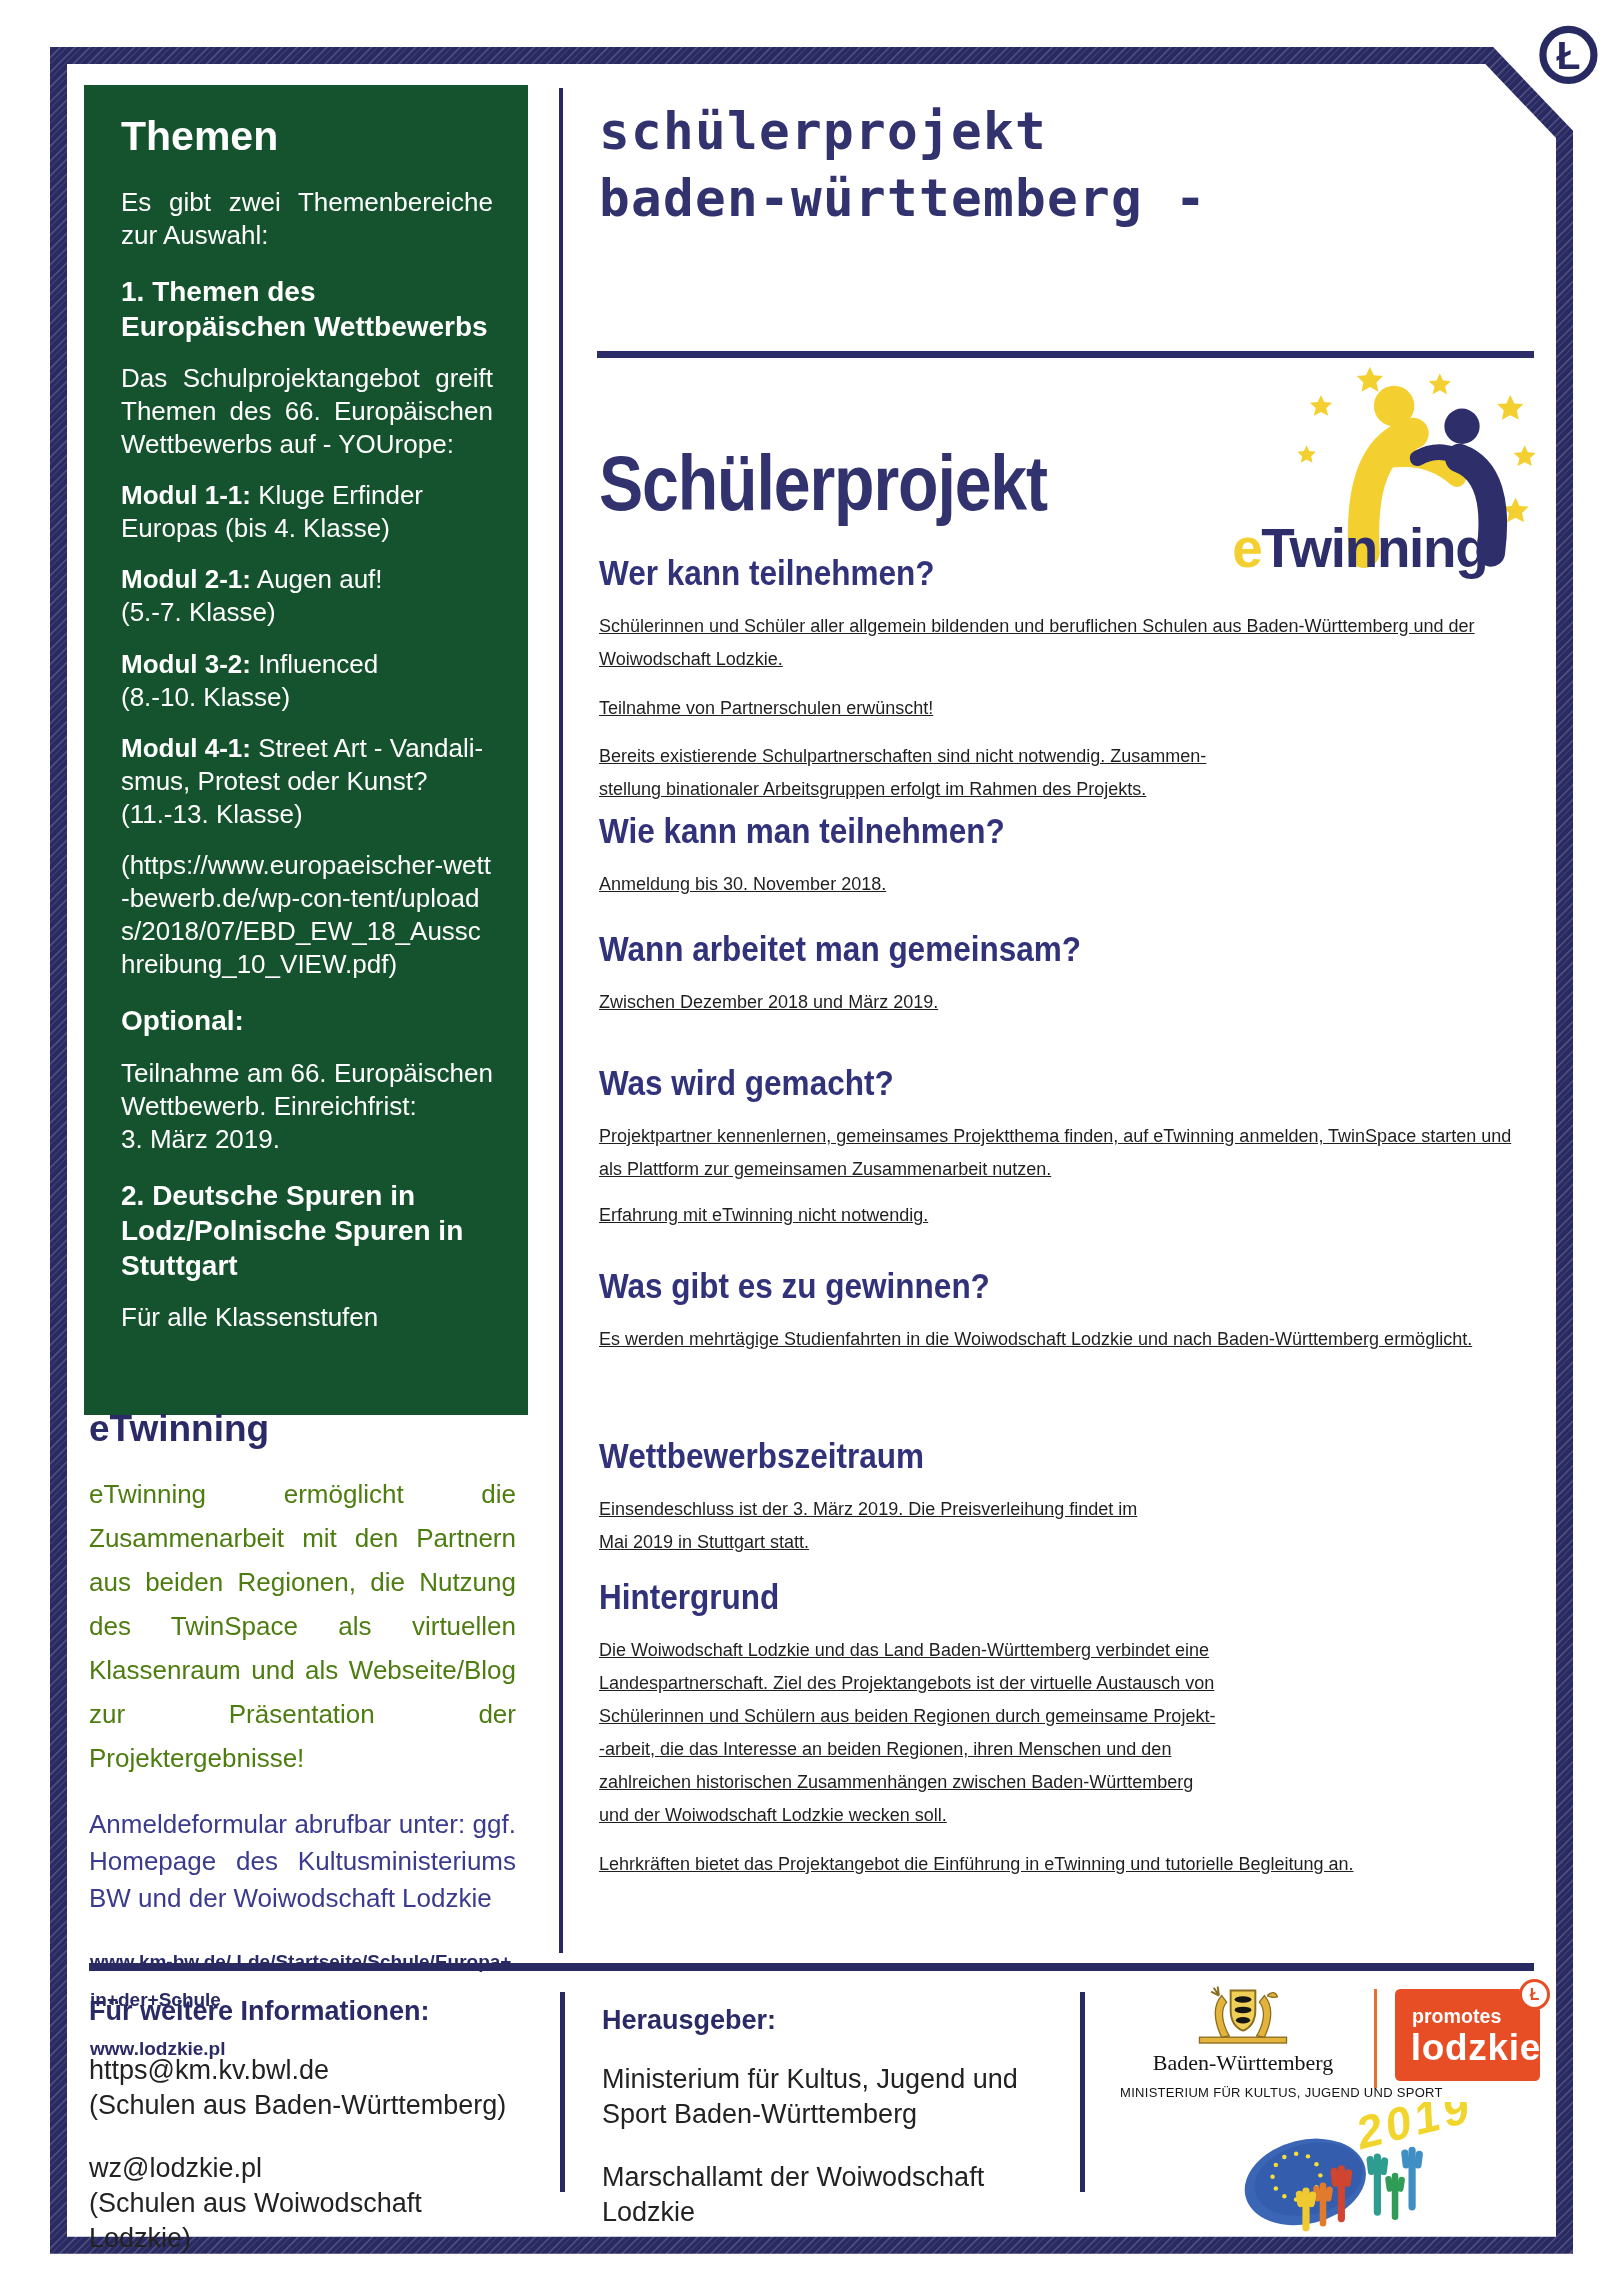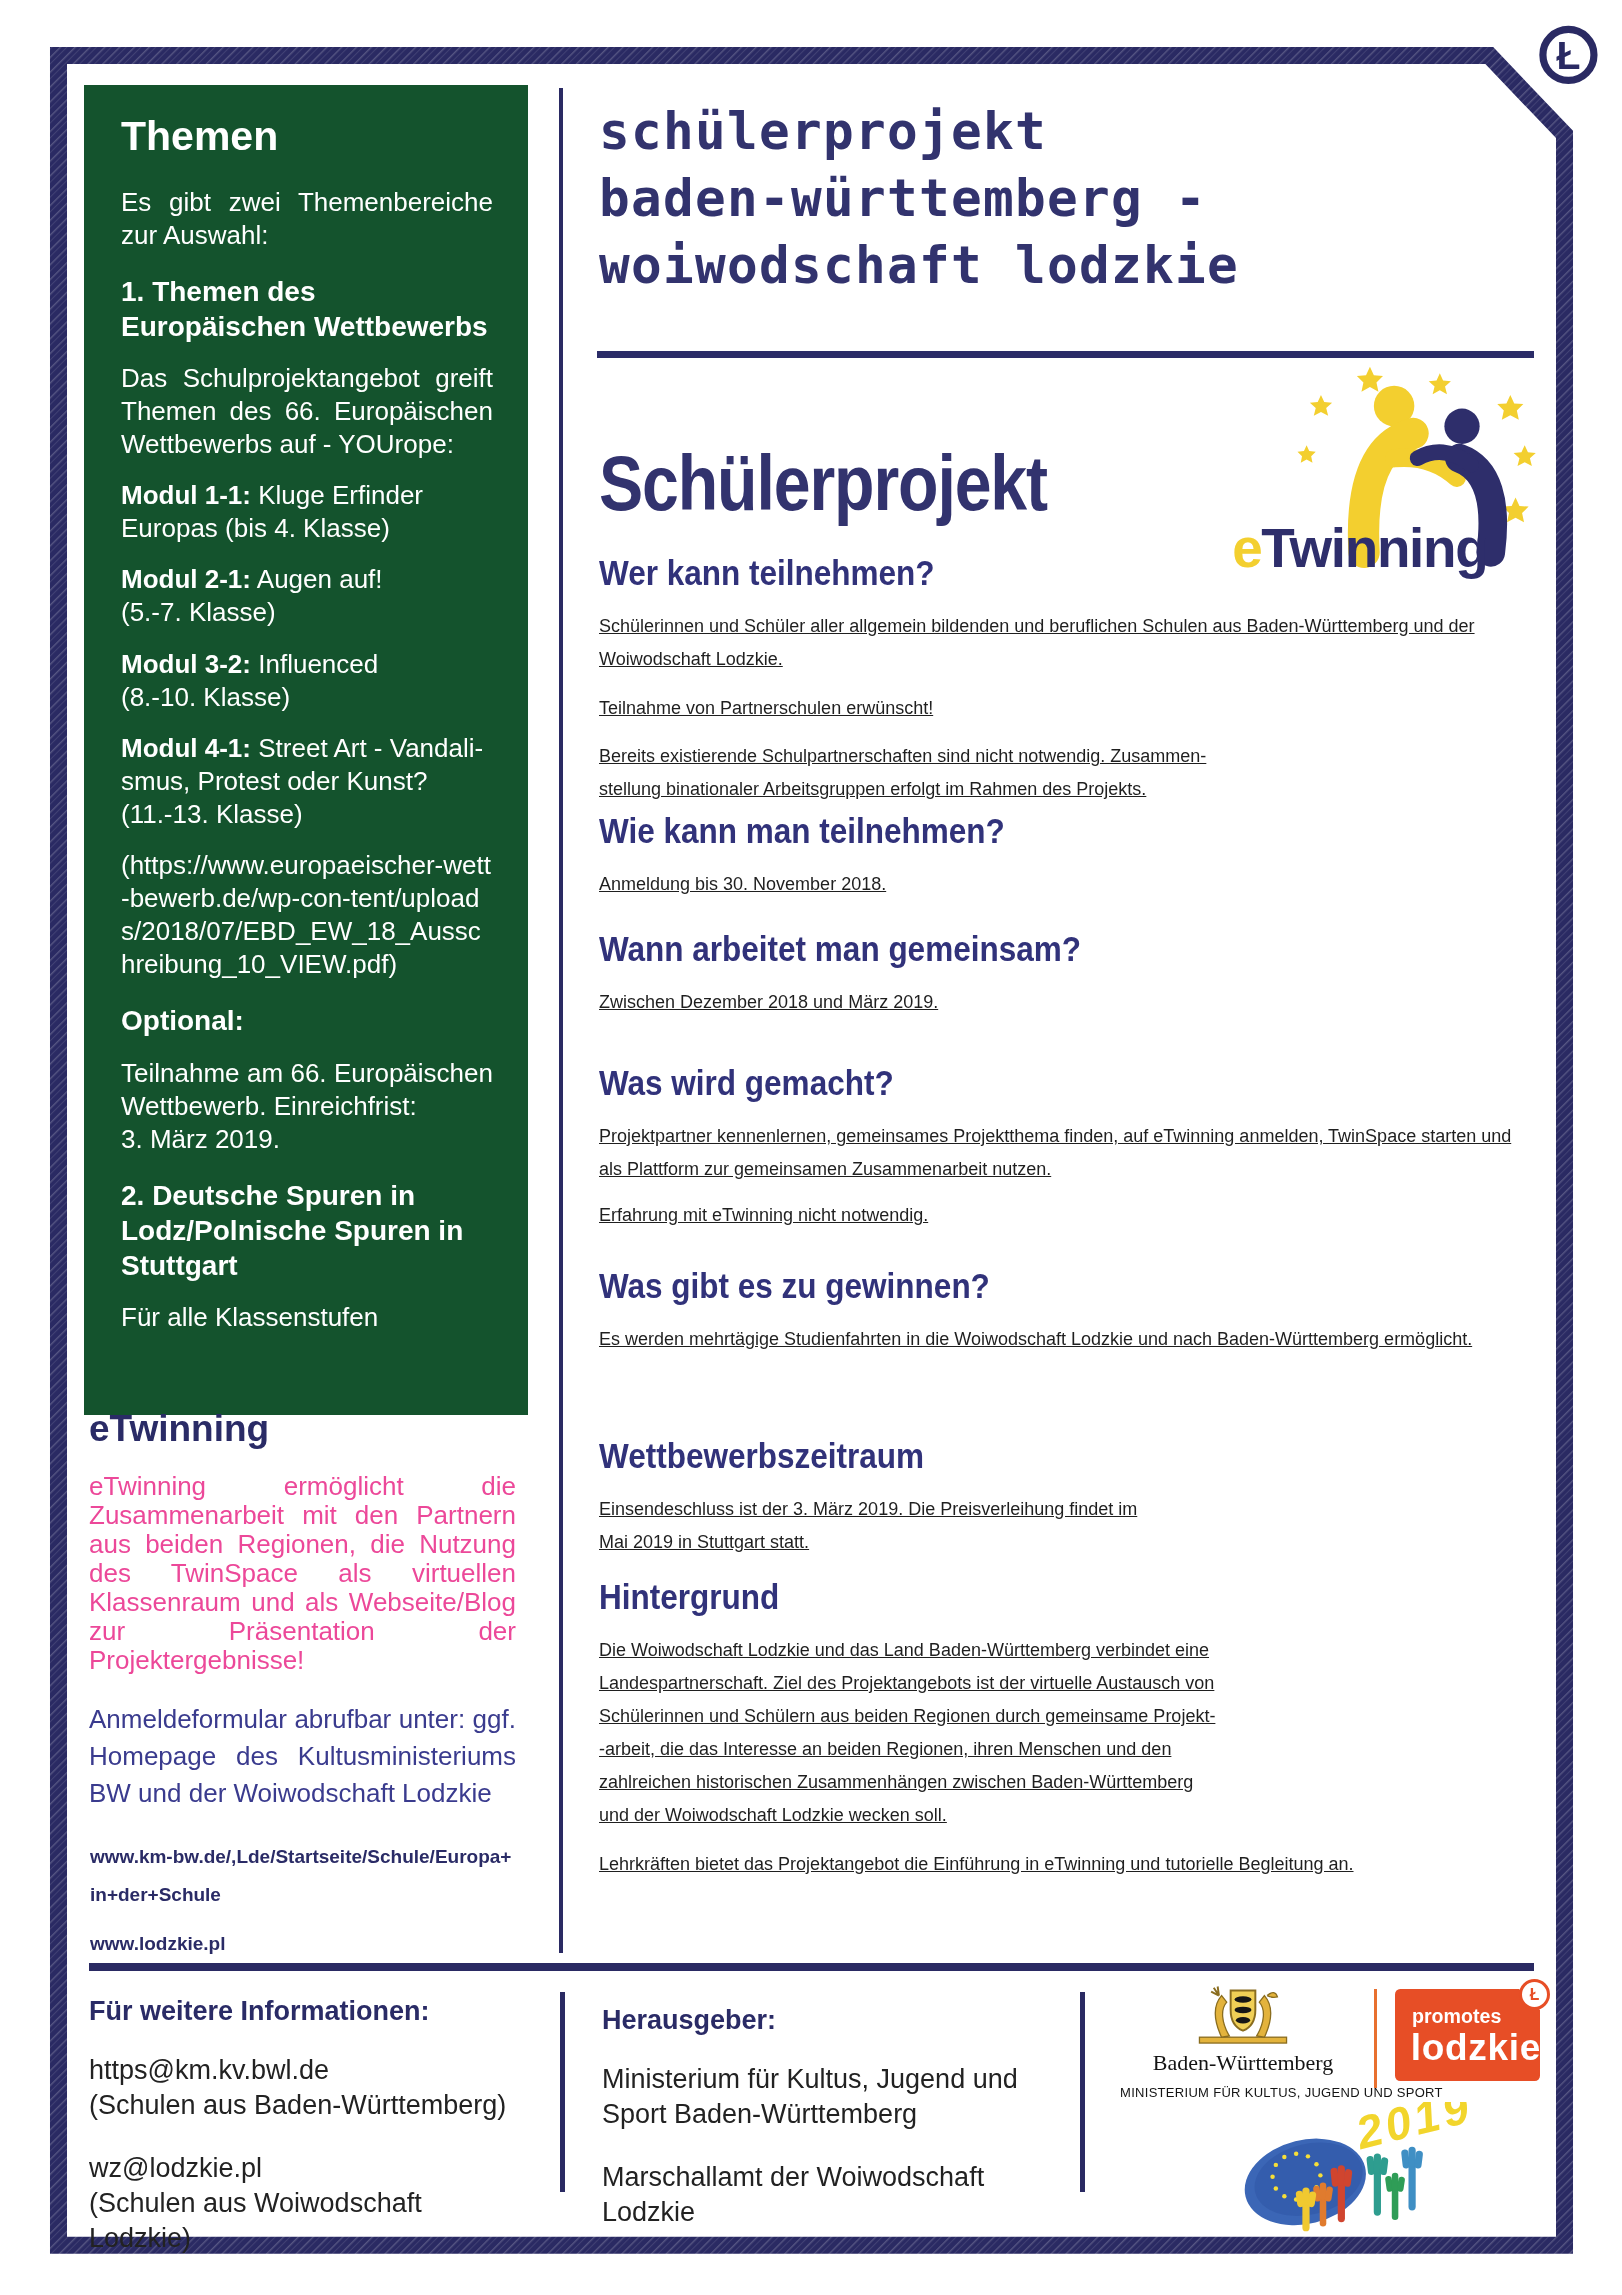--- a/index.html
+++ b/index.html
@@ -19,21 +19,21 @@
   .sidebar p{font-size:26px;line-height:33px;margin:0 0 18.3px 0;text-align:justify;}
   .sidebar h3{font-size:28px;line-height:35px;margin:22px 0 18.3px 0;font-weight:bold;}
   .sidebar .mod b{font-weight:bold;}
   .pl{white-space:pre-line;}
   .brk{word-break:break-all;}
   
   .vdiv{position:absolute;left:559px;top:88px;width:3.9px;height:1865px;background:#2a2a63;}
   
   .etw{position:absolute;left:89px;top:1408px;width:427px;}
   .etw h2{font-size:37px;color:#2a2b66;margin:0 0 22px 0;font-weight:bold;}
-  .etw p{font-size:26px;line-height:29px;text-align:justify;margin:0 0 26px 0;color:#ec4899;}
+  .etw p{font-size:26px;line-height:44px;text-align:justify;margin:0 0 26px 0;color:#4d7c0f;}
   .etw .blue{color:#3a3b8e;line-height:37px;}
   .etw .lnk{font-weight:bold;color:#2a2b66;font-size:19px;line-height:38px;margin:1px;text-align:left;}
   .etw .lnk2{margin-top:10.5px;}
   
   .kicker{
     position:absolute;left:599px;top:98px;width:942px;
     font-family:"DejaVu Sans Mono", monospace;font-weight:bold;
     font-size:51px;line-height:67px;letter-spacing:1.3px;color:#32336e;
   }
   .rule{position:absolute;left:597px;top:351px;width:937px;height:7.2px;background:#2b2c68;}
@@ -128,21 +128,20 @@
   <h2>eTwinning</h2>
   <p>eTwinning ermöglicht die Zusammenarbeit mit den Partnern aus beiden Regionen, die Nutzung des TwinSpace als virtuellen Klassenraum und als Webseite/Blog zur Präsentation der Projektergebnisse!</p>
   <p class="blue">Anmeldeformular abrufbar unter: ggf. Homepage des Kultusministeriums BW und der Woiwodschaft Lodzkie</p>
   <p class="lnk brk">www.km-bw.de/,Lde/Startseite/Schule/Europa+in+der+Schule</p>
   <p class="lnk lnk2">www.lodzkie.pl</p>
 </section>
 
 <div class="kicker">
   <div>schülerprojekt</div>
   <div>baden-württemberg -</div>
-  <div>woiwodschaft lodzkie</div>
 </div>
 <div class="rule"></div>
 <h1 class="bigtitle">Schülerprojekt</h1>
 
 <svg id="etwlogo" viewBox="0 0 470 340">
   <g fill="#f3cf2f">
     <path d="M140,55 l5,11 12,1 -9,8 3,12 -11,-6 -11,6 3,-12 -9,-8 12,-1 Z"></path>
     <path d="M215,12 l6,13 14,1 -10,10 3,14 -13,-7 -13,7 3,-14 -10,-10 14,-1 Z"></path>
     <path d="M118,132 l4,9 10,1 -7,7 2,10 -9,-5 -9,5 2,-10 -7,-7 10,-1 Z"></path>
     <path d="M322,22 l5,11 12,1 -9,8 3,12 -11,-6 -11,6 3,-12 -9,-8 12,-1 Z"></path>

